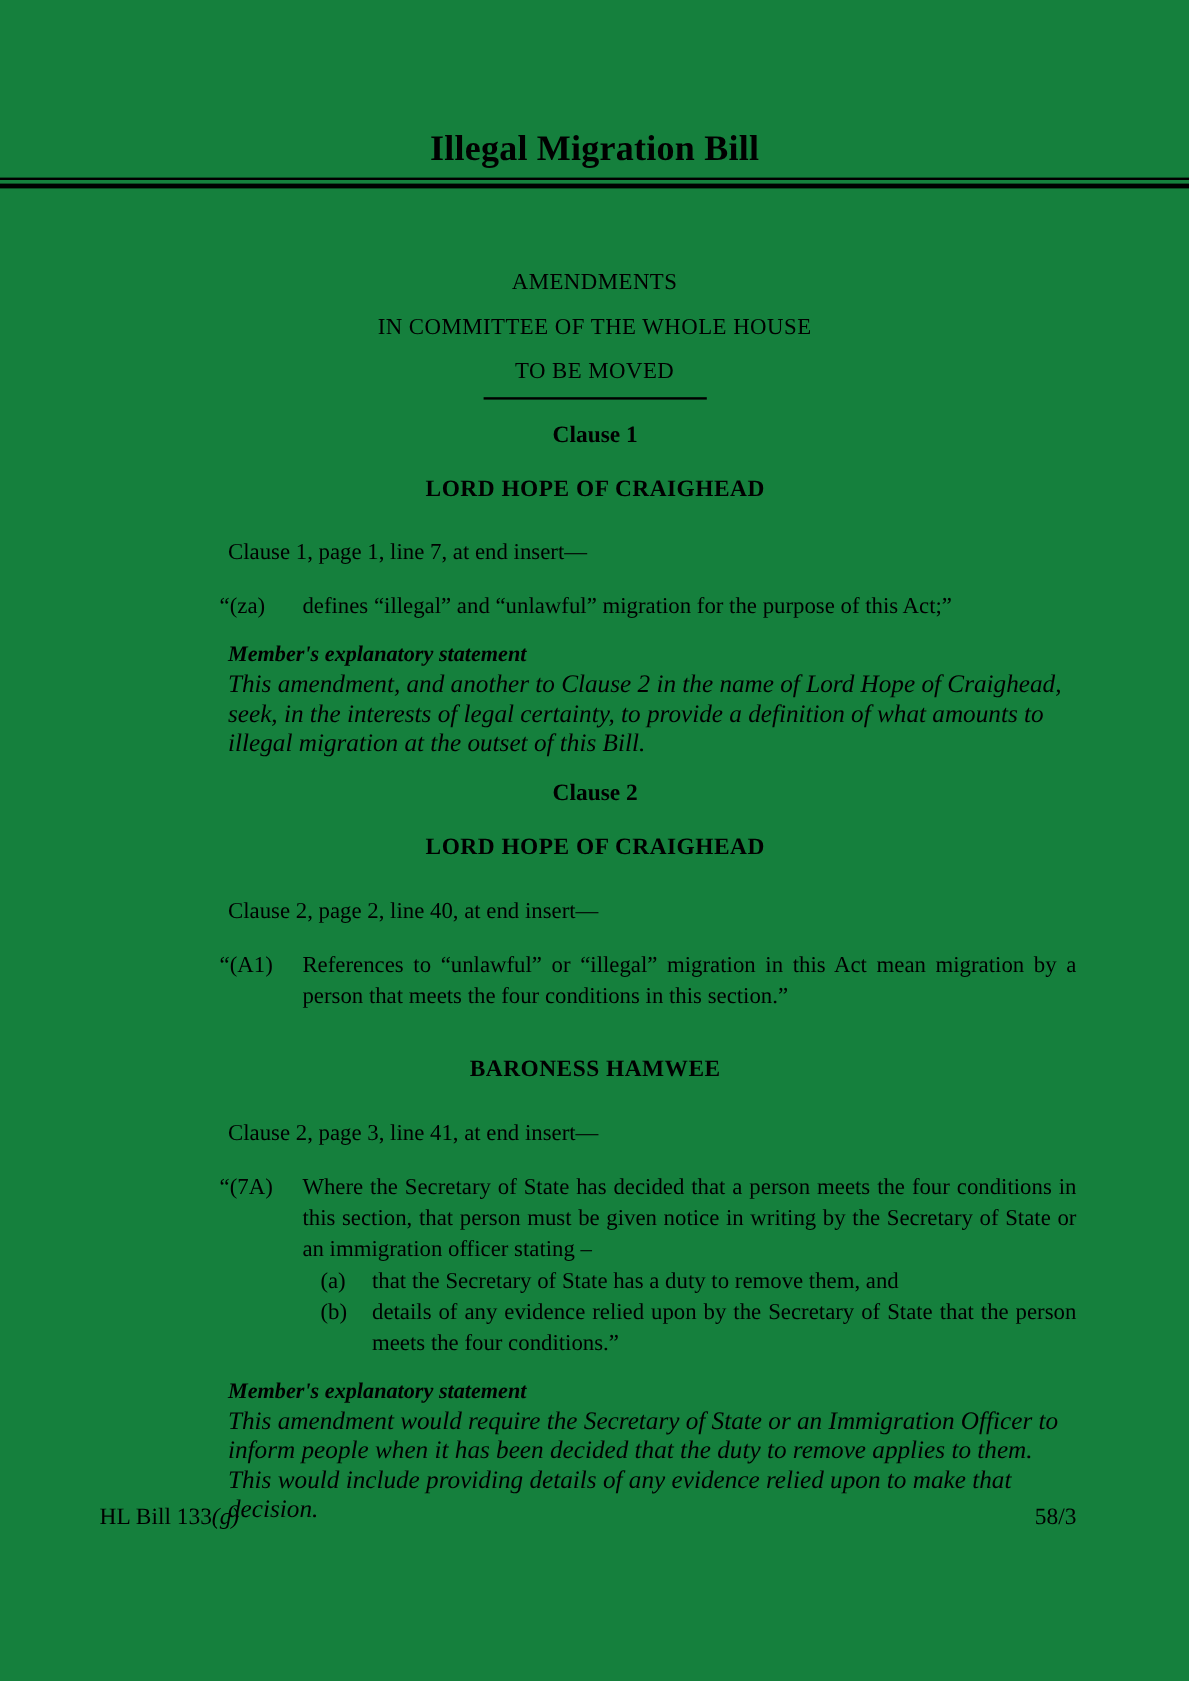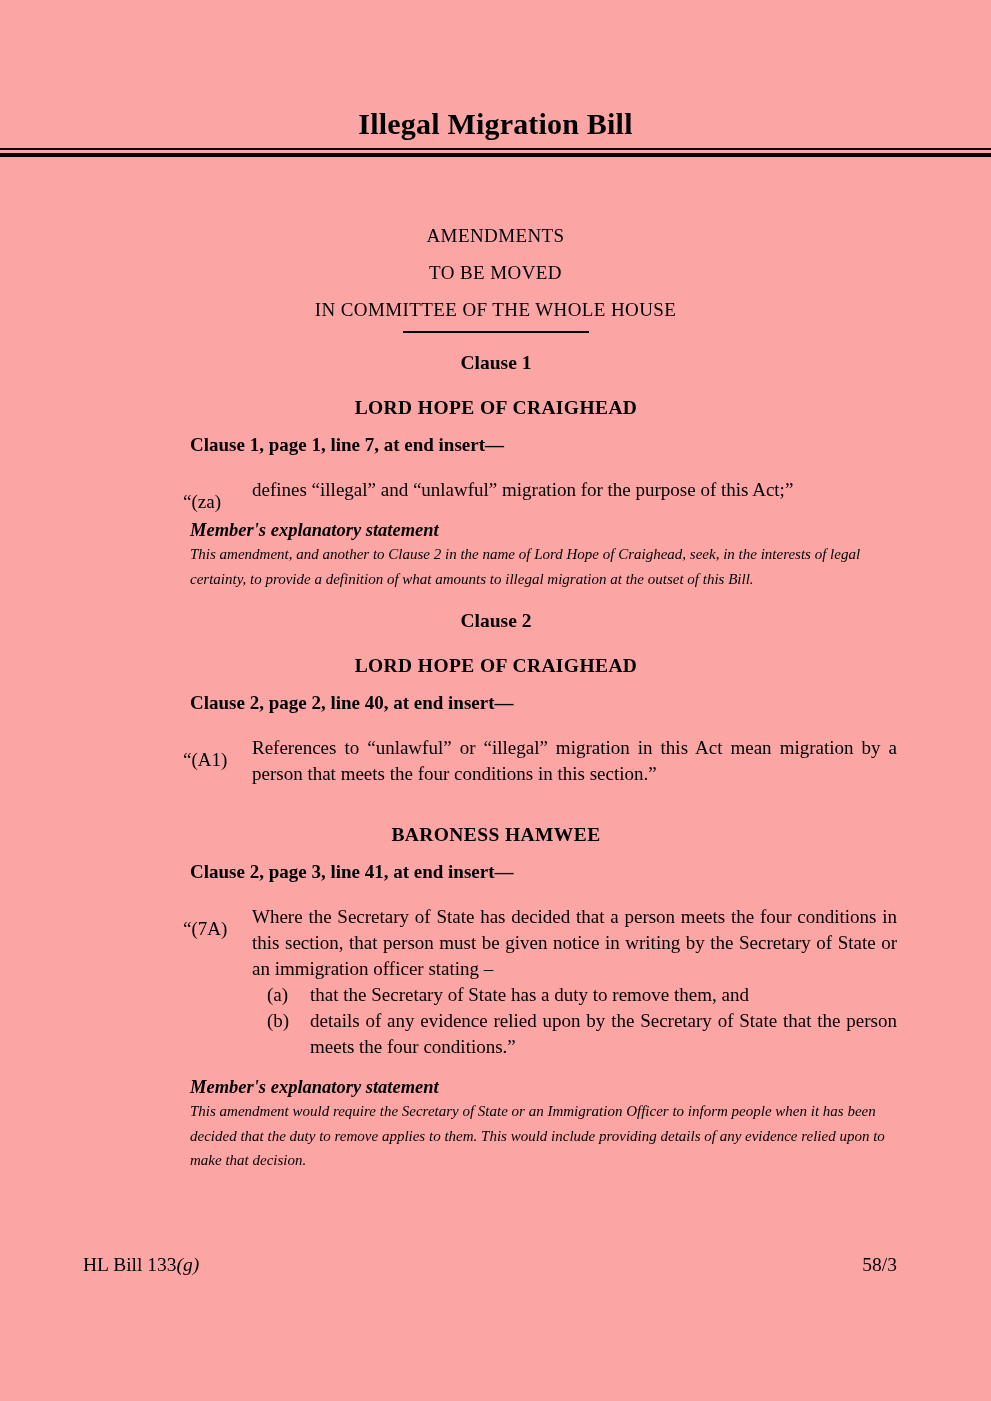--- a/index.html
+++ b/index.html
@@ -1,21 +1,21 @@
 <!DOCTYPE html>
 <html><head>
 <meta charset="utf-8">
 <style>
   * { box-sizing: border-box; }
   html, body { margin: 0; padding: 0; background: #ffffff; }
   .page {
     position: relative;
     width: 991px;
     height: 1401px;
-    background: #fca5a5;
+    background: #15803d;
     color: #000000;
     font-family: "Liberation Serif", "DejaVu Serif", serif;
     font-size: 19px;
     overflow: hidden;
   }
   .content {
     padding: 0 94px 0 95px;
   }
   
   .doc-title {
@@ -55,35 +55,34 @@
   .member-heading {
     margin-top: 21px;
     text-align: center;
     font-size: 19.5px;
     line-height: 24px;
     letter-spacing: 0.4px;
     font-weight: bold;
   }
   
   .instruction {
-    margin-top: 12px;
+    margin-top: 28px;
     padding-left: 95px;
     line-height: 26px;
-    font-weight: bold;
   }
   .amend-item {
     position: relative;
     margin-top: 7px;
     padding-left: 157px;
     line-height: 26px;
   }
   .amend-item .marker {
     position: absolute;
     left: 88px;
-    top: 12px;
+    top: 0;
     white-space: nowrap;
   }
   .amend-item .body { text-align: justify; }
   .sub-item {
     position: relative;
     padding-left: 215px;
     line-height: 26px;
   }
   .sub-item .marker {
     position: absolute;
@@ -96,21 +95,21 @@
     margin-top: 15px;
     padding-left: 95px;
     font-weight: bold;
     font-style: italic;
     font-size: 18.5px;
     line-height: 24px;
   }
   .expl-text {
     padding-left: 95px;
     font-style: italic;
-    font-size: 15px;
+    font-size: 21px;
     line-height: 24.5px;
     max-width: 800px;
     font-family: Liberation Serif, serif;
   }
   .gap-a { }   
   .gap-b { margin-top: 36px; }   
   
   .footer {
     position: absolute;
     left: 83px;
@@ -126,22 +125,22 @@
 </head>
 <body>
 
 <div class="page">
 
   <h1 class="doc-title">Illegal Migration Bill</h1>
   <div class="double-rule"></div>
 
   <div class="preamble">
     <div>AMENDMENTS</div>
+    <div>IN COMMITTEE OF THE WHOLE HOUSE</div>
     <div>TO BE MOVED</div>
-    <div>IN COMMITTEE OF THE WHOLE HOUSE</div>
     <div class="short-rule"></div>
   </div>
 
   <div class="content">
 
     <div class="clause-heading">Clause 1</div>
     <div class="member-heading">LORD HOPE OF CRAIGHEAD</div>
 
     <p class="instruction">Clause 1, page 1, line 7, at end insert—</p>
 

